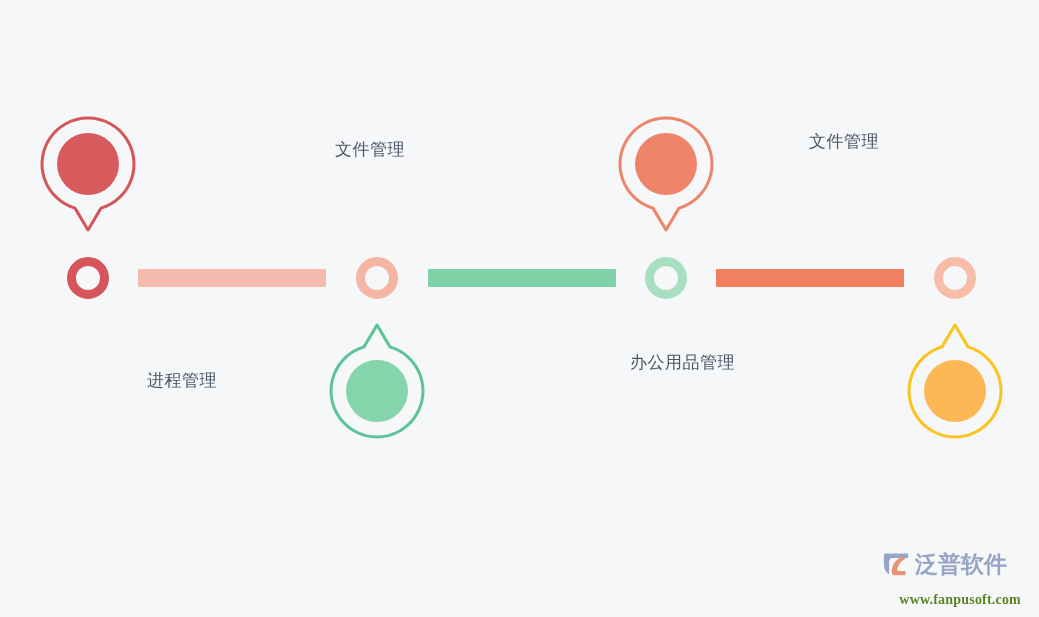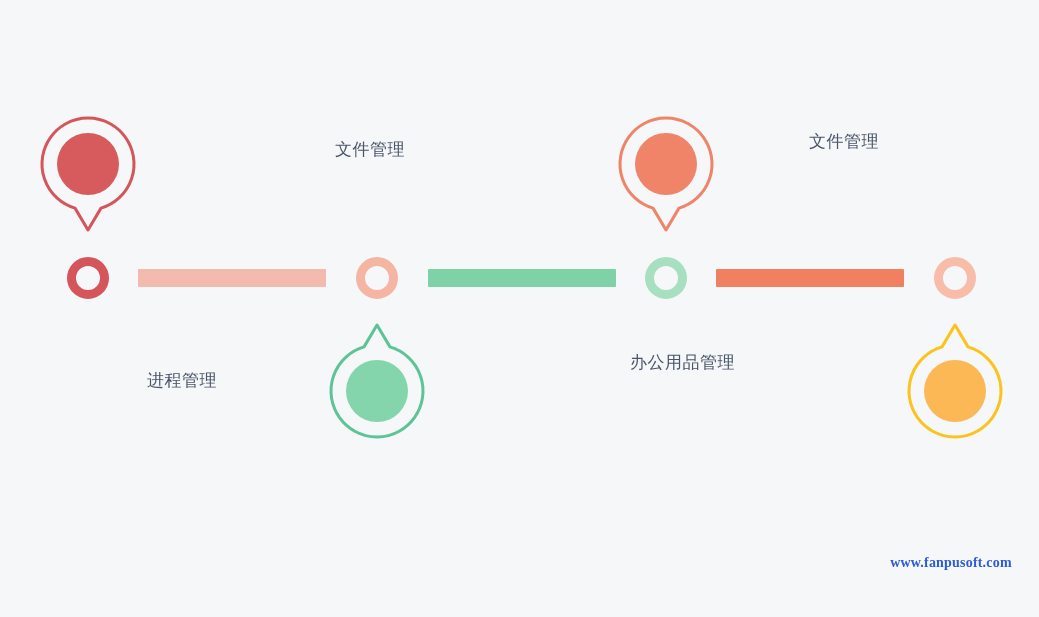--- a/index.html
+++ b/index.html
@@ -77,27 +77,27 @@
   }
   .wm-brand {
     font-family: "DejaVu Sans", sans-serif;
     font-size: 23px;
     font-weight: bold;
     color: #8f9fbf;
     letter-spacing: 0px;
     line-height: 26px;
   }
   .wm-url {
-    margin-top: 4px;
+    margin-top: 15px;
     font-family: "Liberation Serif", "DejaVu Serif", serif;
     font-size: 14px;
     font-weight: bold;
-    color: #1d4ed8;
+    color: #4d7c0f;
     letter-spacing: 0.2px;
-    text-align: center;
+    text-align: right;
     line-height: 16px;
   }
 </style>
 </head>
 <body style="background: rgb(245, 247, 249);">
 
 <div id="stage">
 
   <div class="axis-bar" style="left: 138px; width: 188px; top: 269px; background: rgb(245, 186, 174);"></div>
   <div class="axis-bar" style="left: 428px; width: 188px; top: 269px; background: rgb(127, 210, 167);"></div>
@@ -132,16 +132,23 @@
       <circle class="pin-dot" cx="60" cy="70" r="31" fill="#fbb854"></circle>
     </svg>
   </div>
 
   <div class="node-label" style="left: 147px; top: 351px; margin-top: 18px;">进程管理</div>
   <div class="node-label" style="left: 335px; top: 138px;">文件管理</div>
   <div class="node-label" style="left: 598px; top: 351px; margin-left: 32px;">办公用品管理</div>
   <div class="node-label" style="left: 809px; top: 130px;">文件管理</div>
 
   <div id="watermark">
+    <div class="wm-row">
+      <svg class="wm-logo" viewBox="0 0 34 30">
+        <path id="wm-shape-a" d="M3 6 C3 3 5 2 8 3 L31 3 L31 8 L13 8 C10 8 9 10 9 13 L9 27 C4 24 3 19 3 13 Z" fill="#8f9fbf"></path>
+        <path id="wm-shape-b" d="M24 7 C18 9 13 14 12 23 C12 26 13 28 16 28 L28 28 L28 23 L20 23 C18 23 18 21 19 19 C21 14 24 11 28 9 Z" fill="#e98a6d"></path>
+      </svg>
+      <div class="wm-brand">泛普软件</div>
+    </div>
     <div class="wm-url">www.fanpusoft.com</div>
   </div>
 
 </div>
 
 </body></html>

